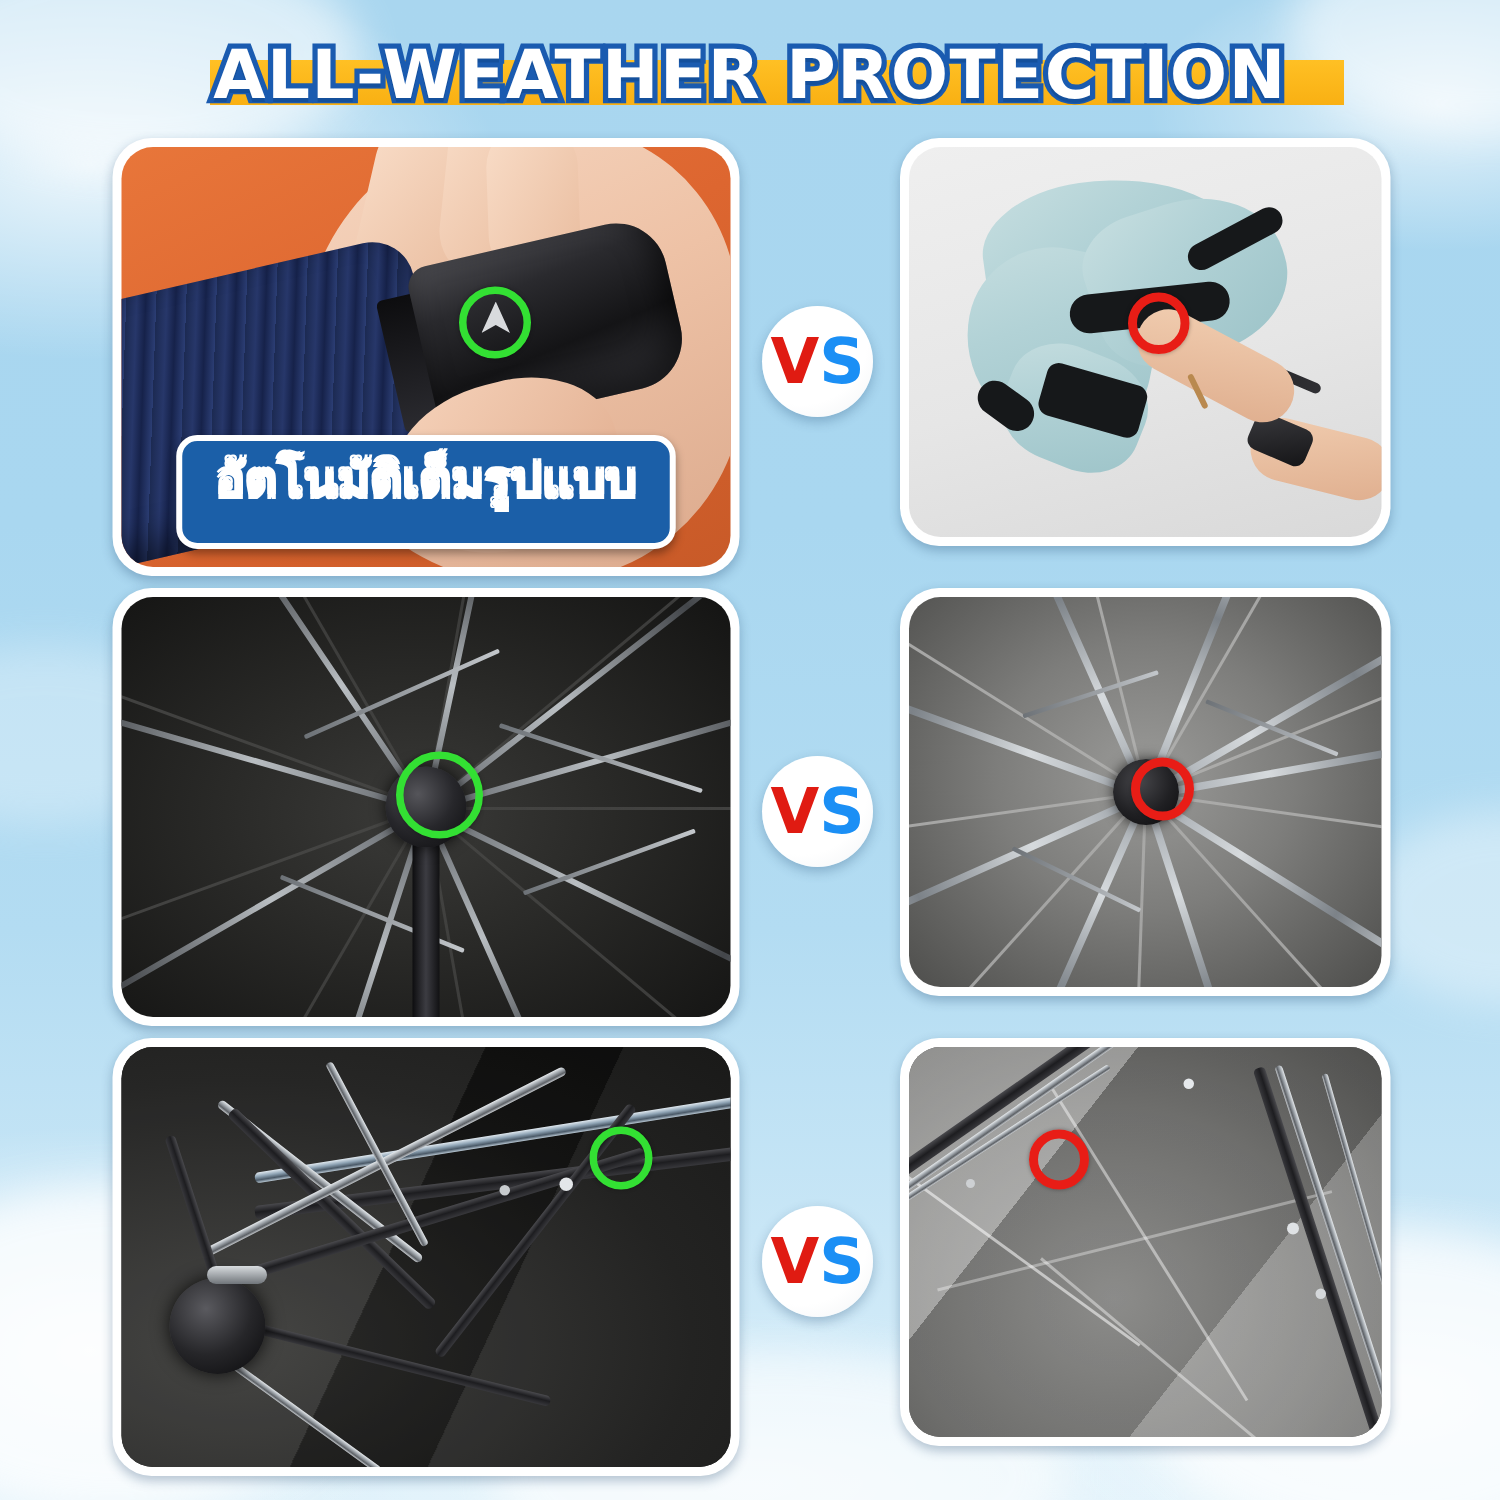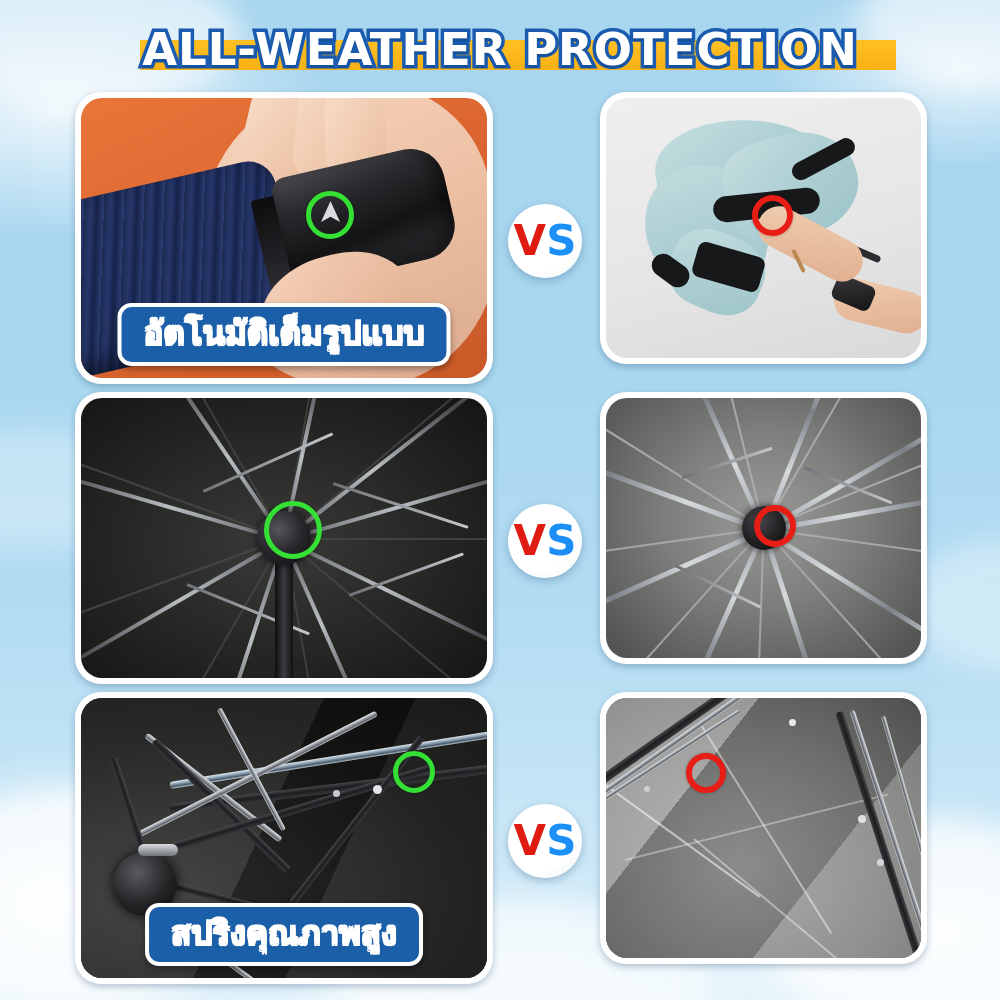--- a/index.html
+++ b/index.html
@@ -80,21 +80,21 @@
   .ring { position:absolute; border-radius:50%; box-sizing:border-box; }
   .ring.green { border:5px solid #33e033; box-shadow:0 0 3px rgba(0,0,0,0.35); }
   .ring.red   { border:6px solid #e81d16; box-shadow:0 0 3px rgba(0,0,0,0.35); }
 
   
   .label-badge {
     position:absolute; left:50%; transform:translateX(-50%); bottom:12px;
     background:#1b5fa8;
     border:4px solid #ffffff;
     border-radius:14px;
-    padding:5px 22px 9px 22px;
+    padding:5px 22px 22px 22px;
     box-shadow:0 3px 6px rgba(0,0,0,0.35);
     white-space:nowrap;
   }
   .label-badge span {
     font-family:"DejaVu Sans", sans-serif;
     font-size:33px; font-weight:normal; color:#ffffff; line-height:1.25;
     text-shadow:-1.5px -1.5px 0 #fff, 1.5px -1.5px 0 #fff, -1.5px 1.5px 0 #fff, 1.5px 1.5px 0 #fff,
                 0 0 0 #fff;
     -webkit-text-stroke:0.6px #ffffff;
   }
@@ -386,23 +386,20 @@
                   background:radial-gradient(circle at 38% 32%, #5a5a5f 0%, #262629 52%, #09090b 100%);
                   box-shadow:0 0 12px rgba(0,0,0,0.8);"></div>
       <div style="position:absolute;left:14%;top:52%;width:40px;height:12px;border-radius:6px;
                   background:linear-gradient(180deg,#d8dcdf,#70757a);"></div>
 
       <div style="position:absolute;left:72%;top:31%;width:9px;height:9px;border-radius:50%;background:#e3e6e9;"></div>
       <div style="position:absolute;left:62%;top:33%;width:7px;height:7px;border-radius:50%;background:#c7cbce;"></div>
 
       <div class="ring green" style="left:312px; top:53px; width:42px; height:42px;"></div>
 
-      <div class="label-badge">
-        <span>สปริงคุณภาพสูง</span>
-      </div>
     </div>
   </div>
 
   <div class="vs" id="vs-2">
     <span class="v">V</span>
       <span class="s">S</span>
   </div>
 
   <div class="card right">
     <div class="photo p-closeup gray-canopy">

